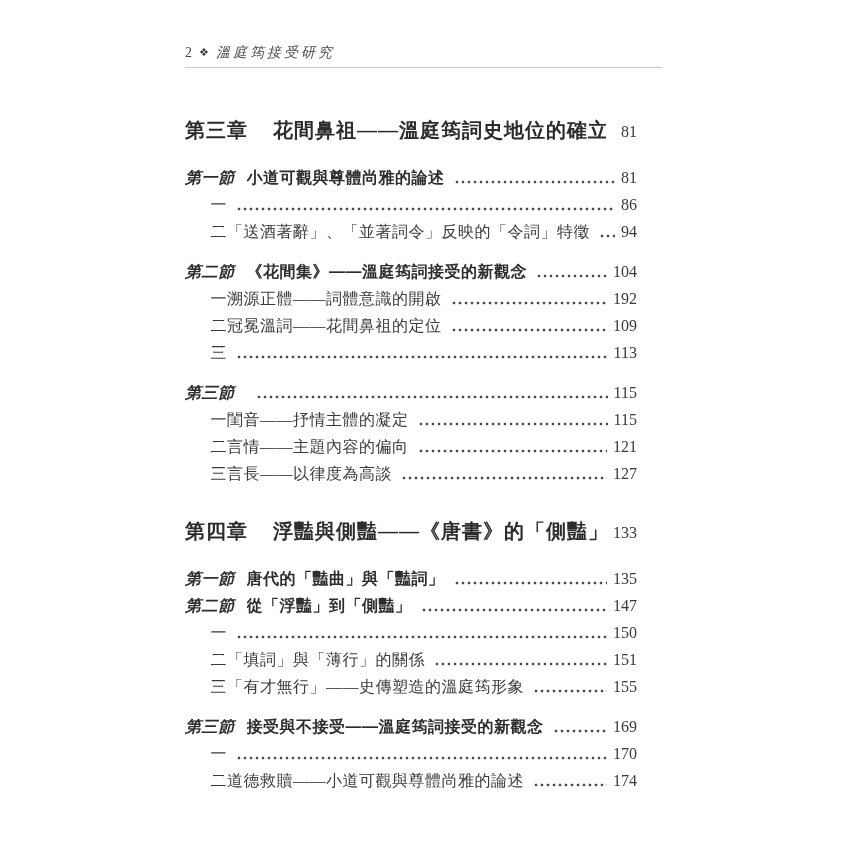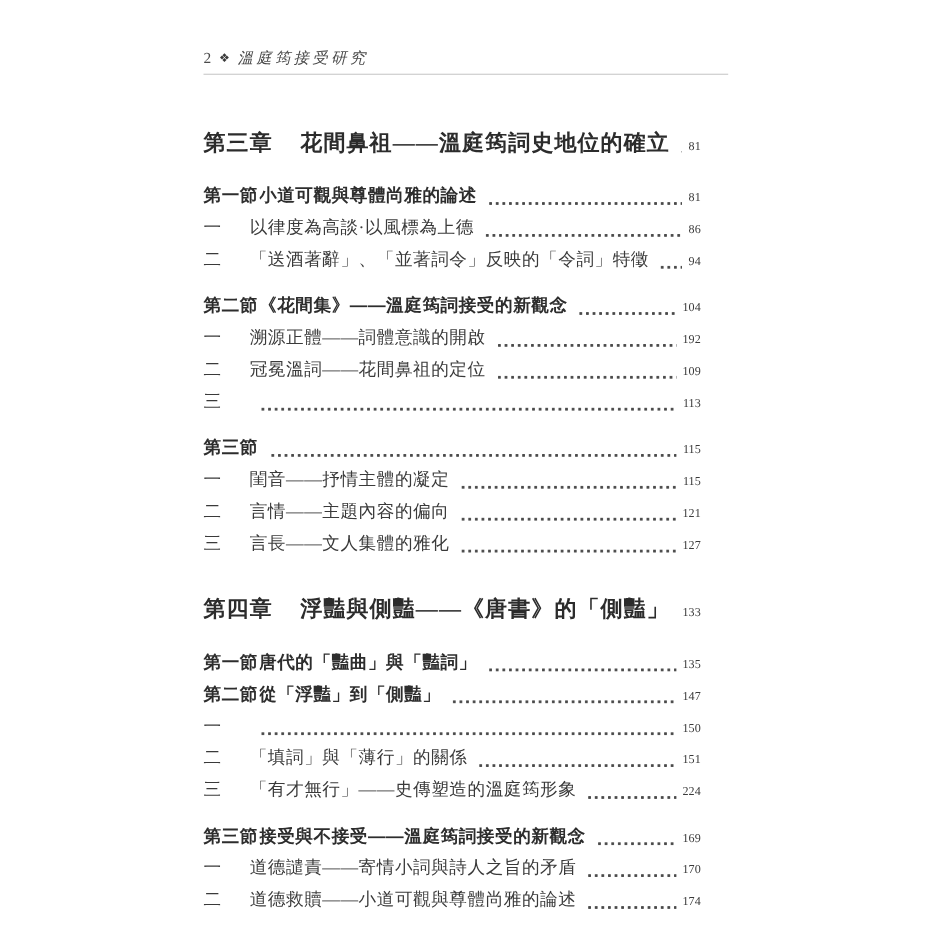--- a/index.html
+++ b/index.html
@@ -40,59 +40,60 @@
     width: 452px;
   }
   .row {
     display: flex;
     align-items: baseline;
     white-space: nowrap;
     font-size: 16px;
     line-height: 27px;
     color: #3a3a3a;
     letter-spacing: 0.5px;
+    text-align: right;
   }
   .row.chapter {
     font-size: 20px;
     line-height: 32px;
     font-weight: bold;
     color: #2c2c2c;
     margin: 28px 0 16px 0;
     letter-spacing: 1px;
   }
   .row.chapter:first-child { margin-top: 0; }
   .row.section {
     font-family: "Liberation Sans", "DejaVu Sans", sans-serif;
     font-weight: bold;
     color: #2d2d2d;
   }
   .row.gap-before { margin-top: 13px; }
   .row .label { flex: 0 0 auto; }
   .row.chapter .label { margin-right: 25px; }
-  .row.section .label { margin-right: 1px; }
+  .row.section .label { margin-right: 12px; font-style: italic; }
   .row.item .label { width: 42px; }
   .row .title { flex: 0 1 auto; overflow: hidden; }
   .leader {
     flex: 1 1 auto;
     min-width: 0;
     height: 6px;
     align-self: flex-end;
     margin: 0 6px 7px 9px;
     background-image: radial-gradient(circle, #4a4a4a 1.15px, transparent 1.7px);
     background-size: 6px 6px;
     background-repeat: repeat-x;
     background-position: 0 1px;
   }
   .row.chapter .leader { margin-bottom: 9px; }
   .row.no-dots .leader { background-image: none; }
   .pagenum {
     flex: 0 0 auto;
     font-family: "Liberation Serif", "DejaVu Serif", serif;
     font-weight: normal;
-    font-size: 11px;
+    font-size: 16px;
     color: #3a3a3a;
     letter-spacing: 0;
   }
 </style>
 </head>
 <body>
 
 <div class="page">
 
   <div class="running-header">
@@ -111,21 +112,20 @@
         <span class="pagenum">81</span>
       </div>
       <div class="row section gap-before">
         <span class="label">第一節</span>
         <span class="title">小道可觀與尊體尚雅的論述</span>
         <span class="leader"></span>
         <span class="pagenum">81</span>
       </div>
       <div class="row item">
         <span class="label">一</span>
-        <span class="title">以律度為高談·以風標為上德</span>
         <span class="leader"></span>
         <span class="pagenum">86</span>
       </div>
       <div class="row item">
         <span class="label">二</span>
         <span class="title">「送酒著辭」、「並著詞令」反映的「令詞」特徵</span>
         <span class="leader"></span>
         <span class="pagenum">94</span>
       </div>
       <div class="row section gap-before">
@@ -163,21 +163,21 @@
         <span class="pagenum">115</span>
       </div>
       <div class="row item">
         <span class="label">二</span>
         <span class="title">言情——主題內容的偏向</span>
         <span class="leader"></span>
         <span class="pagenum">121</span>
       </div>
       <div class="row item">
         <span class="label">三</span>
-        <span class="title">言長——文人集體的雅化</span>
+        <span class="title">言長——以律度為高談</span>
         <span class="leader"></span>
         <span class="pagenum">127</span>
       </div>
       <div class="row chapter no-dots">
         <span class="label">第四章</span>
         <span class="title">浮豔與側豔——《唐書》的「側豔」說</span>
         <span class="leader"></span>
         <span class="pagenum">133</span>
       </div>
       <div class="row section gap-before">
@@ -200,31 +200,30 @@
       <div class="row item">
         <span class="label">二</span>
         <span class="title">「填詞」與「薄行」的關係</span>
         <span class="leader"></span>
         <span class="pagenum">151</span>
       </div>
       <div class="row item">
         <span class="label">三</span>
         <span class="title">「有才無行」——史傳塑造的溫庭筠形象</span>
         <span class="leader"></span>
-        <span class="pagenum">224</span>
+        <span class="pagenum">155</span>
       </div>
       <div class="row section gap-before">
         <span class="label">第三節</span>
         <span class="title">接受與不接受——溫庭筠詞接受的新觀念</span>
         <span class="leader"></span>
         <span class="pagenum">169</span>
       </div>
       <div class="row item">
         <span class="label">一</span>
-        <span class="title">道德譴責——寄情小詞與詩人之旨的矛盾</span>
         <span class="leader"></span>
         <span class="pagenum">170</span>
       </div>
       <div class="row item">
         <span class="label">二</span>
         <span class="title">道德救贖——小道可觀與尊體尚雅的論述</span>
         <span class="leader"></span>
         <span class="pagenum">174</span>
       </div>
     </div>

